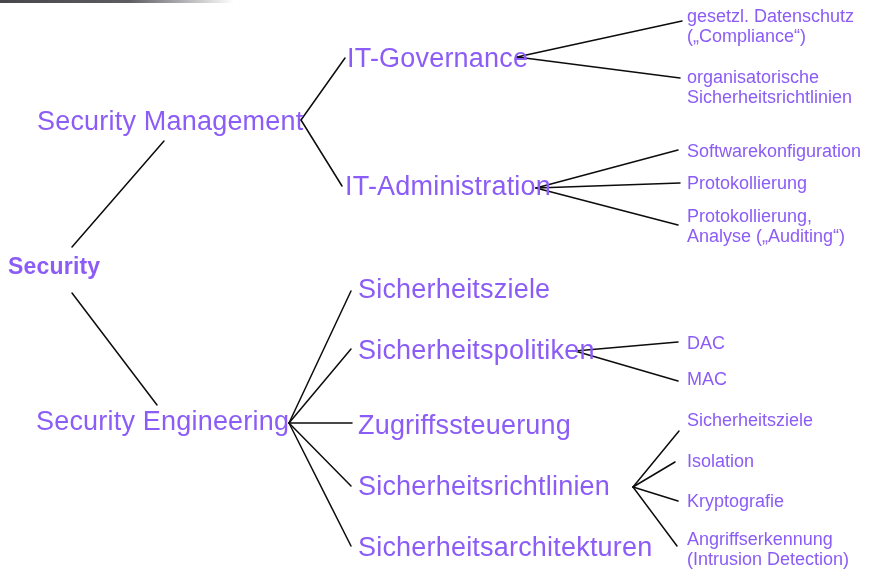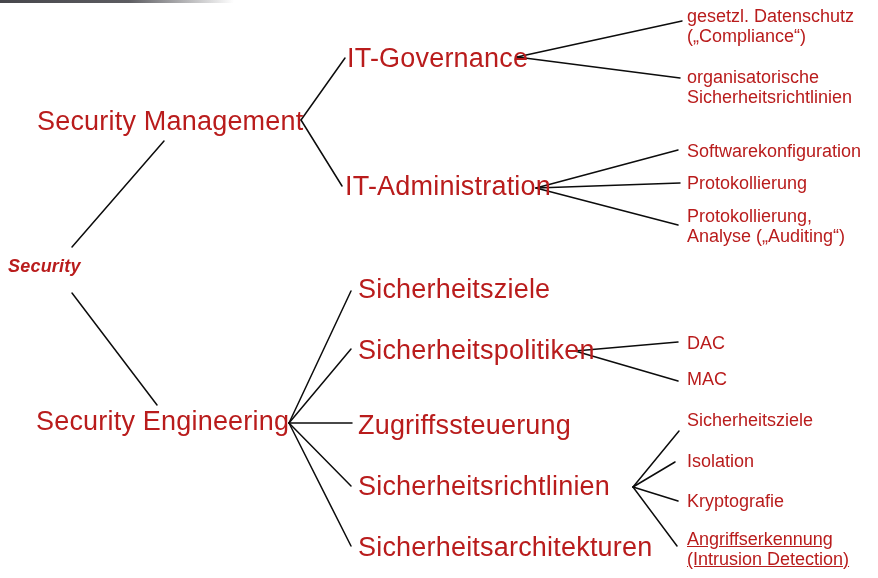--- a/index.html
+++ b/index.html
@@ -21,28 +21,27 @@
     pointer-events: none;
   }
   .edges line {
     stroke: #0c0c0c;
     stroke-width: 1.5;
     stroke-linecap: round;
   }
   .node {
     position: absolute;
     white-space: pre-line;
-    color: #b91c1c;
+    color: #8b5cf6;
   }
   .node.root {
-    font-size: 18px;
+    font-size: 23px;
     font-weight: bold;
     line-height: 30px;
     letter-spacing: 0.2px;
-    font-style: italic;
   }
   .node.mid {
     font-size: 27px;
     line-height: 25px;
     letter-spacing: 0.2px;
   }
   .node.leaf {
     font-size: 18px;
     line-height: 20px;
   }
@@ -124,16 +123,16 @@
   <div class="node leaf" style="left:687px; top:333px;">DAC</div>
 
   <div class="node leaf" style="left:687px; top:369px;">MAC</div>
 
   <div class="node leaf" style="left:687px; top:410px;">Sicherheitsziele</div>
 
   <div class="node leaf" style="left:687px; top:451px;">Isolation</div>
 
   <div class="node leaf" style="left:687px; top:491px;">Kryptografie</div>
 
-  <div class="node leaf" style="left:687px; top:529px;text-decoration:underline;">Angriffserkennung
+  <div class="node leaf" style="left:687px; top:529px;">Angriffserkennung
 (Intrusion Detection)</div>
 
 </div>
 
 </body></html>

